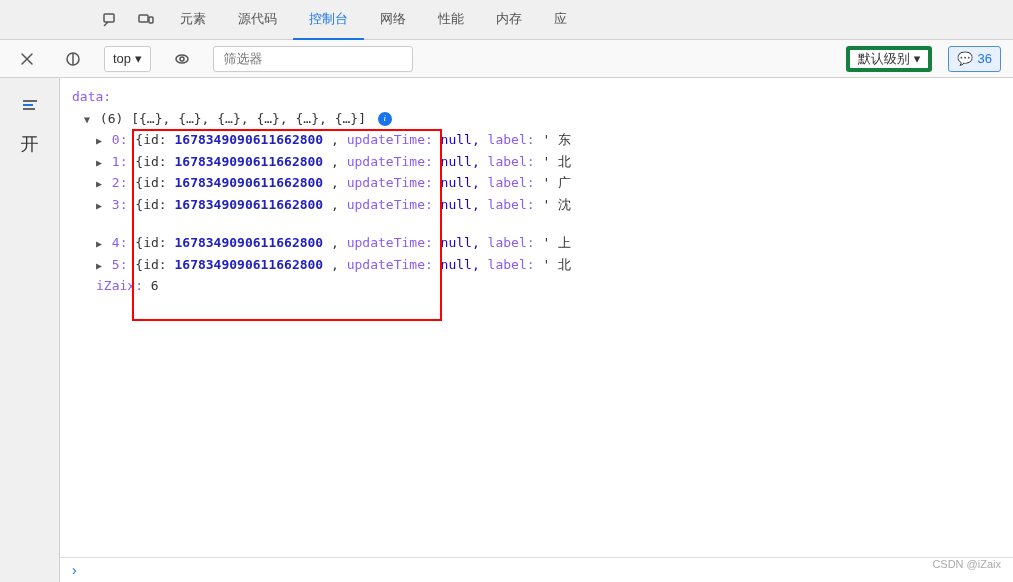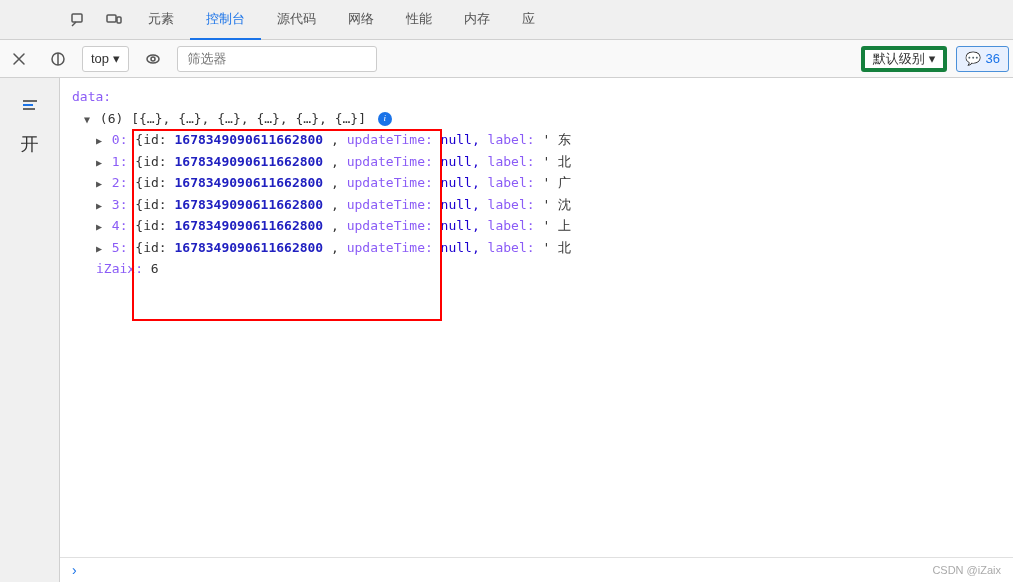--- a/index.html
+++ b/index.html
@@ -13,21 +13,21 @@
       flex-direction: column;
     }
 
     
     .top-nav {
       display: flex;
       align-items: center;
       background: #f0f0f0;
       border-bottom: 1px solid #d0d0d0;
       height: 40px;
-      padding: 0 0 0 60px;
+      padding: 0 0 0 92px;
       gap: 0;
     }
     .nav-tab {
       padding: 8px 16px;
       font-size: 13px;
       color: #555;
       cursor: pointer;
       border-bottom: 2px solid transparent;
       height: 40px;
       display: flex;
@@ -49,22 +49,22 @@
       border-radius: 3px;
     }
 
     
     .toolbar {
       display: flex;
       align-items: center;
       background: #f9f9f9;
       border-bottom: 1px solid #d0d0d0;
       height: 38px;
-      padding: 0 4px;
-      gap: 9px;
+      padding: 0 12px;
+      gap: 16px;
     }
     .toolbar-btn {
       width: 30px;
       height: 28px;
       display: flex;
       align-items: center;
       justify-content: center;
       cursor: pointer;
       border: 1px solid transparent;
       border-radius: 3px;
@@ -203,21 +203,21 @@
       color: #fff;
       font-size: 9px;
       font-style: italic;
       font-family: serif;
       vertical-align: middle;
       margin-left: 4px;
     }
 
     .watermark {
       position: absolute;
-      bottom: 6px;
+      bottom: 12px;
       right: 12px;
       font-size: 11px;
       color: #aaa;
     }
 
     
     .console-prompt {
       display: flex;
       align-items: center;
       padding: 4px 12px;
@@ -240,22 +240,22 @@
       <path d="M2 14 L6 10" stroke="#555" stroke-width="1.5"></path>
     </svg>
   </div>
   <div class="nav-icon-btn">
     <svg width="16" height="16" viewBox="0 0 16 16" fill="none">
       <rect x="1" y="3" width="9" height="7" rx="1" stroke="#555" stroke-width="1.5" fill="none"></rect>
       <rect x="11" y="5" width="4" height="6" rx="1" stroke="#555" stroke-width="1.5" fill="none"></rect>
     </svg>
   </div>
   <div class="nav-tab">元素</div>
+  <div class="nav-tab">源代码</div>
   <div class="nav-tab active">控制台</div>
-  <div class="nav-tab">源代码</div>
   <div class="nav-tab">网络</div>
   <div class="nav-tab">性能</div>
   <div class="nav-tab">内存</div>
   <div class="nav-tab">应</div>
 </div>
 
 <div class="toolbar">
   <div class="toolbar-btn" title="清空控制台">
     <svg width="16" height="16" viewBox="0 0 16 16">
       <path d="M3 3 L13 13 M3 13 L13 3" stroke="#555" stroke-width="1.5" stroke-linecap="round"></path>
@@ -366,21 +366,21 @@
           <span> {id: </span>
           <span class="value-id">1678349090611662800</span>
           <span>, </span>
           <span class="key">updateTime:</span>
           <span class="value-null"> null, </span>
           <span class="key">label:</span>
           <span> '</span>
           <span style="color:#333;">沈</span>
         </div>
 
-        <div class="console-line indent-2" style="cursor:pointer;">
+        <div class="console-line indent-2" style="cursor:pointer;margin-top:17px;">
           <span class="expand-arrow right"></span>
           <span class="key">4:</span>
           <span> {id: </span>
           <span class="value-id">1678349090611662800</span>
           <span>, </span>
           <span class="key">updateTime:</span>
           <span class="value-null"> null, </span>
           <span class="key">label:</span>
           <span> '</span>
           <span style="color:#333;">上</span>

